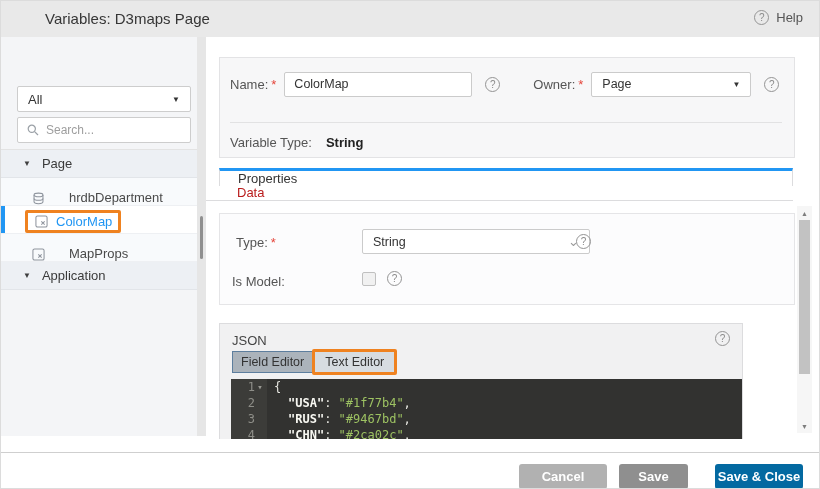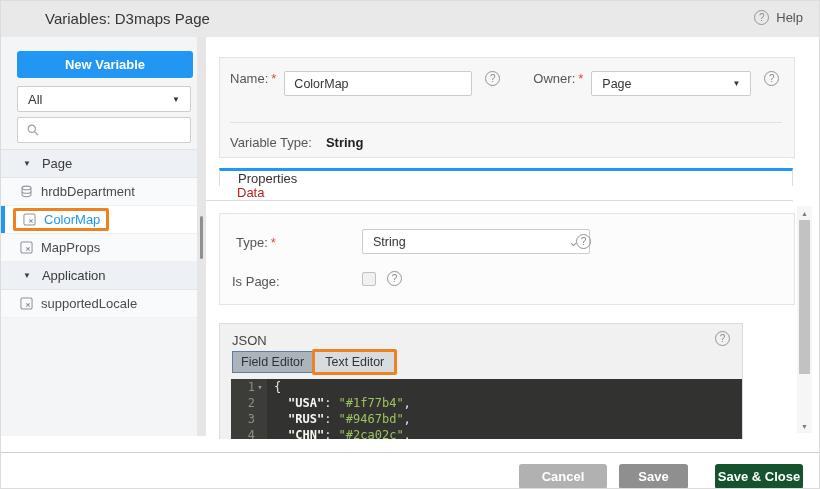--- a/index.html
+++ b/index.html
@@ -24,36 +24,36 @@
   .filter-select .arr { font-size: 8px; color: #333; }
   .searchbox { position: absolute; left: 16px; top: 80px; width: 174px; height: 26px; background: #fff; border: 1px solid #cdcdcd;
                border-radius: 2px; display: flex; align-items: center; padding: 0 8px; gap: 6px; }
   .searchbox input { border: none; outline: none; width: 130px; font-size: 12px; color: #444; font-family: "Liberation Sans", sans-serif; background: transparent; }
   .searchbox input::placeholder { color: #9e9e9e; }
 
   .tree { position: absolute; left: 0; top: 112px; right: 0; border-top: 1px solid #e3e3e3; }
   .trow { height: 28px; display: flex; align-items: center; font-size: 13px; cursor: pointer; position: relative; }
   .trow.group { background: #edf0f4; border-bottom: 1px solid #e2e5e9; padding-left: 22px; gap: 11px; color: #3a3a3a; }
   .trow.group .tri { font-size: 8px; color: #3f3f3f; }
-  .trow.item { background: #f8fafc; border-bottom: 1px solid #eef0f3; padding-left: 18px; gap: 8px; color: #4a4a4a; }
+  .trow.item { background: #f8fafc; border-bottom: 1px solid #eef0f3; padding-left: 30px; gap: 24px; color: #4a4a4a; align-items: flex-end; }
   .trow.item.selected { background: #fff; }
   .selbar { position: absolute; left: 0; top: 0; bottom: 0; width: 4px; background: #2196f3; }
   .annot { display: inline-flex; align-items: center; gap: 8px; border: 3px solid #ef8220; border-radius: 2px;
            padding: 1px 6px; margin-left: -6px; background: #fff; }
   .blue-label { color: #2196f3; }
   .icon-wrap { display: inline-flex; width: 14px; height: 14px; align-items: center; justify-content: center; flex: none; }
 
   .side-scroll { position: absolute; left: 196px; top: 36px; bottom: 52px; width: 9px; background: #e6e6e6; }
   .side-thumb { position: absolute; left: 3px; width: 3px; top: 179px; height: 43px; background: #8f8f8f; border-radius: 2px; }
 
   
   .main { position: absolute; left: 205px; top: 36px; right: 0; bottom: 52px; background: #fff; }
 
   .topform { position: absolute; left: 13px; top: 20px; width: 576px; height: 101px; background: #f7f7f8; border: 1px solid #e3e3e5; }
-  .topform .row1 { position: absolute; left: 10px; top: 13px; right: 0; height: 26px; display: flex; align-items: flex-start; }
+  .topform .row1 { position: absolute; left: 10px; top: 13px; right: 0; height: 26px; display: flex; align-items: center; }
   .flabel { color: #555; font-size: 13px; white-space: pre; }
   .req { color: #e5453b; margin-left: 3px; }
   .txtinput { width: 188px; height: 25px; margin-left: 8px; border: 1px solid #cbcbcb; border-radius: 2px; background: #fff;
               padding: 0 9px; font-size: 12.5px; color: #333; font-family: "Liberation Sans", sans-serif; outline: none; }
   .selectbox { height: 25px; border: 1px solid #cbcbcb; border-radius: 2px; background: #fff; display: flex; align-items: center;
                justify-content: space-between; padding: 0 10px; font-size: 12.5px; color: #333; cursor: pointer; }
   .selectbox .arr { font-size: 8px; color: #333; }
   .topform .divider { position: absolute; left: 10px; right: 12px; top: 64px; height: 1px; background: #e2e2e3; }
   .topform .row2 { position: absolute; left: 10px; top: 77px; display: flex; align-items: center; }
   .vt-value { font-weight: bold; color: #222; margin-left: 14px; }
@@ -104,52 +104,52 @@
                                  justify-content: center; font-size: 7px; color: #7d7d7d; cursor: pointer; }
   .vscroll .up { top: 1px; } .vscroll .down { bottom: 1px; }
   .vscroll .thumb { position: absolute; left: 2px; width: 11px; top: 14px; height: 154px; background: #c2c2c2; cursor: pointer; }
 
   
   .footer { position: absolute; left: 0; right: 0; bottom: 0; height: 36px; background: #fff; border-top: 1px solid #cfcfcf; }
   .fbtn { position: absolute; top: 11px; height: 25px; border: none; border-radius: 3px; color: #fff; font-weight: bold;
           font-size: 13px; display: flex; align-items: center; justify-content: center; cursor: pointer; font-family: "Liberation Sans", sans-serif; }
   .btn-cancel { left: 518px; width: 88px; background: #b1b1b1; }
   .btn-save { left: 618px; width: 69px; background: #8f8f8f; }
-  .btn-saveclose { left: 714px; width: 88px; background: #14532d; }
+  .btn-saveclose { left: 714px; width: 88px; background: #0369a1; }
 
   svg { display: block; }
 </style>
 </head>
 <body>
 
 <div class="app">
 
   <div class="header">
     <div class="title">Variables: D3maps Page</div>
     <div class="help">
       <span class="qicon">?</span>
       <span>Help</span>
     </div>
   </div>
 
   <div class="sidebar">
-    <button class="new-var">New Variable</button>
 
     <div class="filter-select">
       <span>All</span>
       <span class="arr">▼</span>
     </div>
 
     <div class="searchbox">
       <span class="icon-wrap">
         <svg width="12" height="12" viewBox="0 0 12 12">
             <circle cx="4.8" cy="4.8" r="3.6" fill="none" stroke="#9aa0a6" stroke-width="1.2"></circle>
             <line x1="7.6" y1="7.6" x2="11" y2="11" stroke="#9aa0a6" stroke-width="1.2"></line>
           </svg>
       </span>
+      <input type="text" placeholder="Search..." style="">
     </div>
 
     <div class="tree">
       <div class="trow group">
         <span class="tri">▼</span>
         <span>Page</span>
       </div>
 
       <div class="trow item">
         <span class="icon-wrap">
@@ -183,29 +183,20 @@
             </svg>
         </span>
         <span>MapProps</span>
       </div>
 
       <div class="trow group">
         <span class="tri">▼</span>
         <span>Application</span>
       </div>
 
-      <div class="trow item">
-        <span class="icon-wrap">
-          <svg width="13" height="13" viewBox="0 0 14 14">
-              <rect x="1" y="1" width="12" height="12" rx="1.8" fill="none" stroke="#8d939c" stroke-width="1.1"></rect>
-              <path d="M6.8 6.8l3.6 3.6M10.4 6.8l-3.6 3.6" stroke="#8d939c" stroke-width="1.1"></path>
-            </svg>
-        </span>
-        <span>supportedLocale</span>
-      </div>
     </div>
   </div>
 
   <div class="side-scroll">
     <div class="side-thumb"></div>
   </div>
 
   <div class="main">
 
     <div class="topform">
@@ -232,21 +223,21 @@
       <div class="tab">Data</div>
     </div>
 
     <div class="typepanel">
       <span class="flabel type-label"><span>Type:</span><span class="req">*</span></span>
       <div class="selectbox type-select">
         <span>String</span>
         <span class="chev">⌄</span>
       </div>
       <span class="qicon type-help">?</span>
-      <span class="flabel islist-label">Is Page:</span>
+      <span class="flabel islist-label">Is Model:</span>
       <div class="checkbox"></div>
       <span class="qicon islist-help">?</span>
     </div>
 
     <div class="jsonpanel">
       <div class="json-title">JSON</div>
       <span class="qicon json-help">?</span>
 
       <div class="editor-toggle">
         <div class="fe-btn">Field Editor</div>

